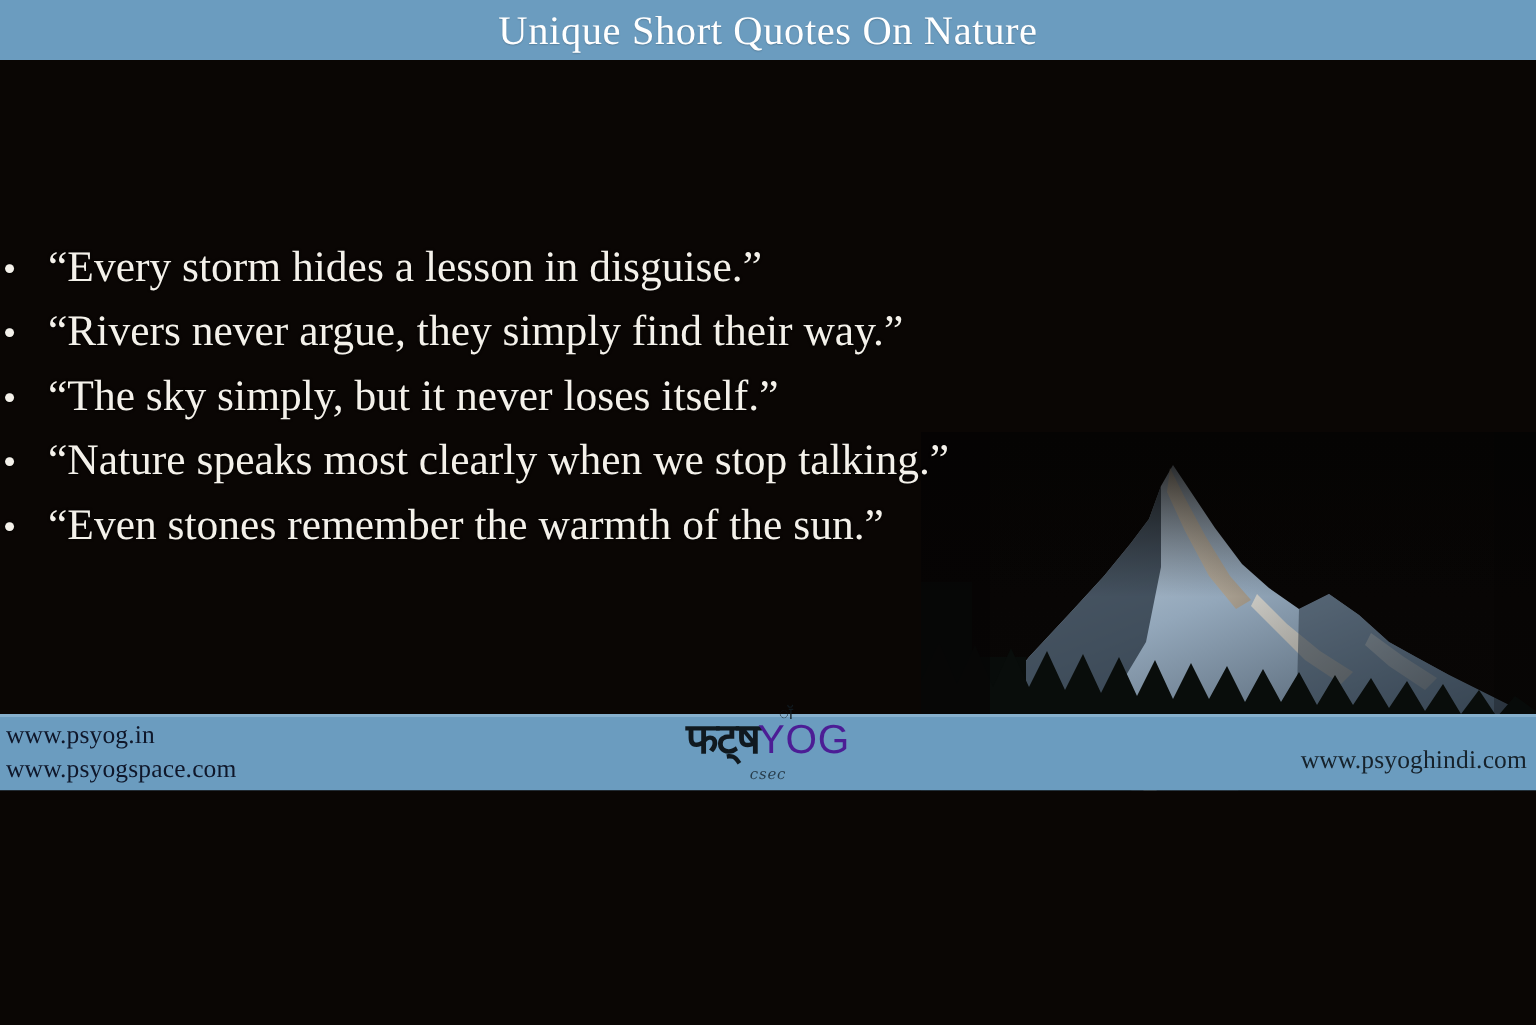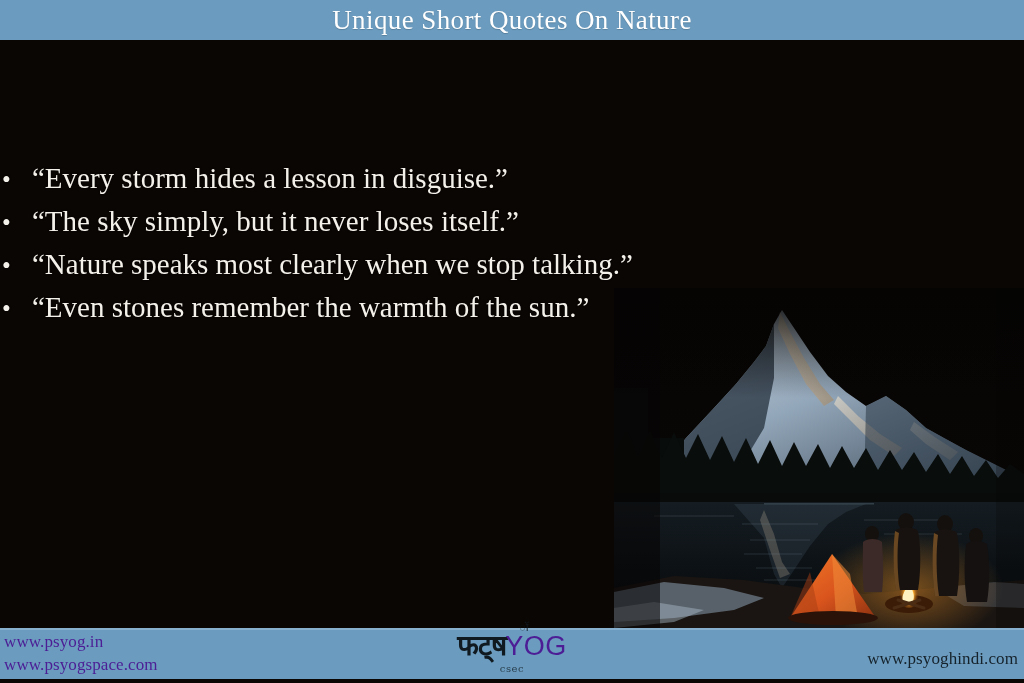--- a/index.html
+++ b/index.html
@@ -9,21 +9,21 @@
   body {
     width: 1024px;
     height: 683px;
     overflow: hidden;
     background: #0a0604;
     font-family: "Liberation Serif", serif;
   }
   .poster {
     position: relative;
     width: 1024px;
-    height: 679px;
+    height: 527px;
     background: #0a0604;
     overflow: hidden;
   }
 
   
   .header-band {
     position: absolute;
     left: 0;
     top: 0;
     width: 1024px;
@@ -120,21 +120,21 @@
     top: 0;
     width: 1024px;
     height: 2px;
     background: #9dc1d8;
     opacity: 0.55;
   }
   .footer-left {
     position: absolute;
     left: 4px;
     top: 2px;
-    color: #4c1d95;
+    color: #0f172a;
     font-family: "Liberation Serif", serif;
     font-size: 17px;
     line-height: 23px;
     font-weight: 400;
     letter-spacing: 0.1px;
   }
   .footer-left div {
     white-space: nowrap;
   }
   .footer-right {
@@ -193,20 +193,21 @@
     font-family: "DejaVu Sans", sans-serif;
     font-size: 11px;
     color: #10191f;
   }
   .logo-sub {
     position: absolute;
     left: 50%;
     transform: translateX(-50%);
     top: 35px;
     font-family: "DejaVu Serif", serif;
+    font-style: italic;
     font-size: 10px;
     letter-spacing: 0.5px;
     color: #1b2b36;
     opacity: 0.85;
   }
 </style>
 </head>
 <body>
 
 <div class="poster">
@@ -344,20 +345,23 @@
       <rect x="382" y="0" width="28" height="344" fill="#050403" opacity="0.25"></rect>
     </svg>
   </div>
 
   <div class="quote-area">
     <ul class="quote-list">
       <li class="quote-item">
         <span class="bullet">•</span><span class="qtext">“Every storm hides a lesson in disguise.”</span>
       </li>
       <li class="quote-item">
+        <span class="bullet">•</span><span class="qtext">“Rivers never argue, they simply find their way.”</span>
+      </li>
+      <li class="quote-item">
         <span class="bullet">•</span><span class="qtext">“The sky simply, but it never loses itself.”</span>
       </li>
       <li class="quote-item">
         <span class="bullet">•</span><span class="qtext">“Nature speaks most clearly when we stop talking.”</span>
       </li>
       <li class="quote-item">
         <span class="bullet">•</span><span class="qtext">“Even stones remember the warmth of the sun.”</span>
       </li>
     </ul>
   </div>

